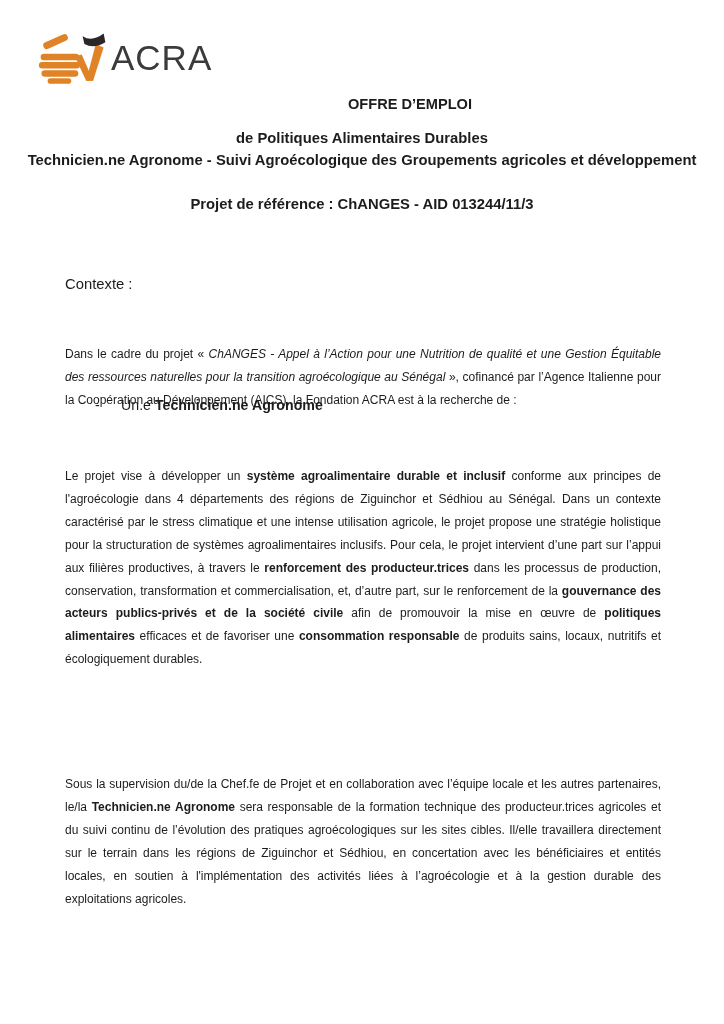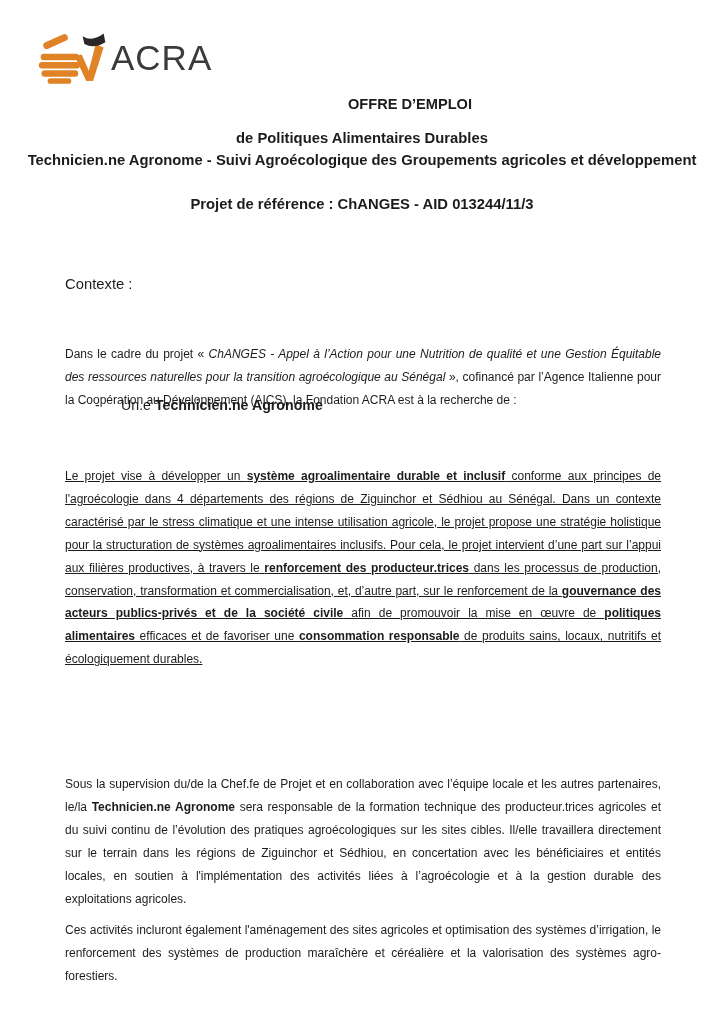--- a/index.html
+++ b/index.html
@@ -37,21 +37,21 @@
   .para{
     left:65px;width:596px;
     text-align:justify;
     font-size:12px;
     line-height:22.9px;
     margin-top:28px;
   }
   .p-intro{top:315px;}
   .bullet{left:95px;top:394px;font-size:14.2px;line-height:23px;display:flex;}
   .bullet-dash{width:26px;flex:none;}
-  .p-project{top:437px;text-decoration:underline;}
+  .p-project{top:437px;}
   .p-objective1{top:745px;}
   .p-objective2{top:891px;}
 </style>
 </head>
 <body>
 
 <div class="page">
 
   <div class="abs logo">
     <svg class="logo-icon" viewBox="0 0 80 62" aria-hidden="true">
@@ -88,15 +88,14 @@
   <div class="abs bullet">
     <span class="bullet-dash">-</span>
     <span><span>Un.e </span><span style="font-weight: 700;">Technicien.ne Agronome</span></span>
   </div>
 
   <div class="abs para p-project"><span>Le projet vise à développer un </span><span style="font-weight: 700;">système agroalimentaire durable et inclusif</span><span> conforme aux principes de l'agroécologie dans 4 départements des régions de Ziguinchor et Sédhiou au Sénégal. Dans un contexte caractérisé par le stress climatique et une intense utilisation agricole, le projet propose une stratégie holistique pour la structuration de systèmes agroalimentaires inclusifs. Pour cela, le projet intervient d’une part sur l’appui aux filières productives, à travers le </span><span style="font-weight: 700;">renforcement des producteur.trices</span><span> dans les processus de production, conservation, transformation et commercialisation, et, d’autre part, sur le renforcement de la </span><span style="font-weight: 700;">gouvernance des acteurs publics-privés et de la société civile</span><span> afin de promouvoir la mise en œuvre de </span><span style="font-weight: 700;">politiques alimentaires</span><span> efficaces et de favoriser une </span><span style="font-weight: 700;">consommation responsable</span><span> de produits sains, locaux, nutritifs et écologiquement durables.</span></div>
 
 
   <div class="abs para p-objective1"><span>Sous la supervision du/de la Chef.fe de Projet et en collaboration avec l’équipe locale et les autres partenaires, le/la </span><span style="font-weight: 700;">Technicien.ne Agronome</span><span> sera responsable de la formation technique des producteur.trices agricoles et du suivi continu de l’évolution des pratiques agroécologiques sur les sites cibles. Il/elle travaillera directement sur le terrain dans les régions de Ziguinchor et Sédhiou, en concertation avec les bénéficiaires et entités locales, en soutien à l'implémentation des activités liées à l’agroécologie et à la gestion durable des exploitations agricoles.</span></div>
 
-  <div class="abs para p-objective2"><span>Ces activités incluront également l'aménagement des sites agricoles et optimisation des systèmes d’irrigation, le renforcement des systèmes de production maraîchère et céréalière et la valorisation des systèmes agro-forestiers.</span></div>
 
 </div>
 
 </body></html>

